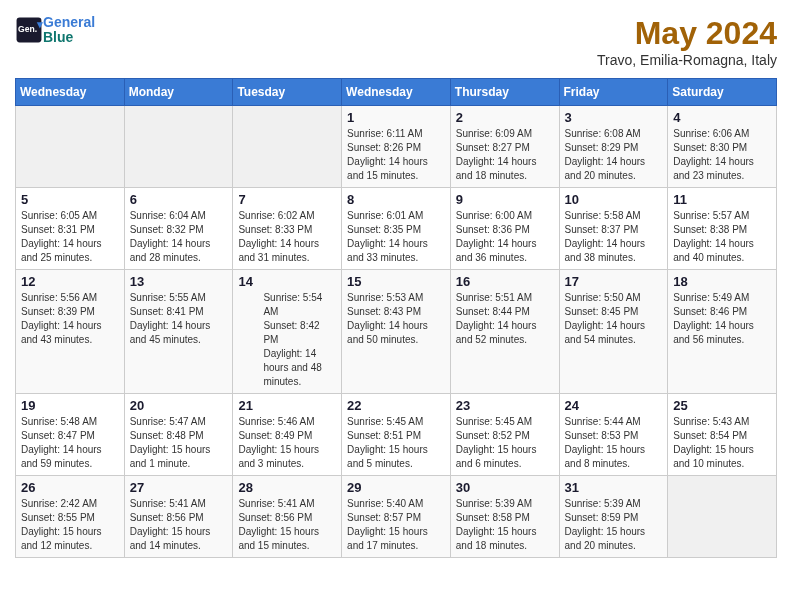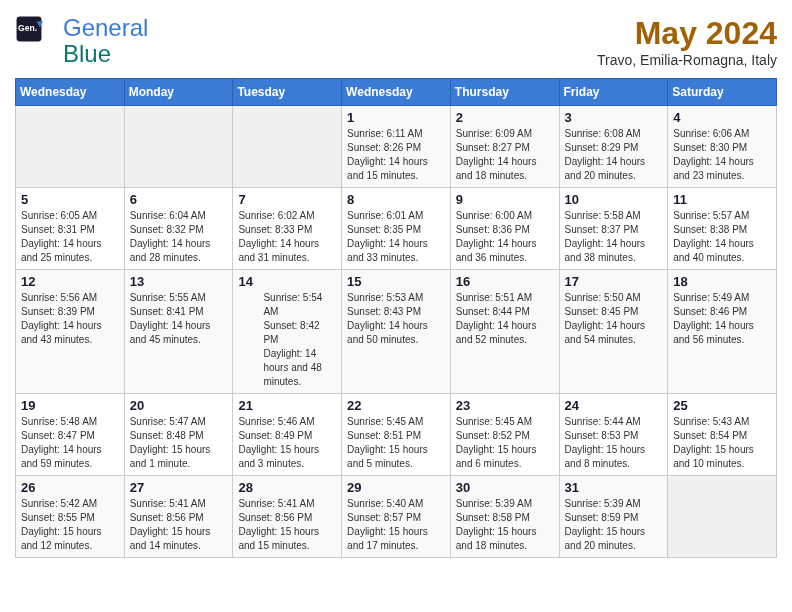--- a/index.html
+++ b/index.html
@@ -11,25 +11,26 @@
       padding: 15px;
     }
     .header {
       display: flex;
       justify-content: space-between;
       align-items: flex-start;
       margin-bottom: 10px;
     }
     .logo {
       display: flex;
-      gap: 20px;
+      align-items: center;
+      gap: 0;
     }
     .logo-text {
-      font-size: 24px;
-      font-weight: normal;
+      font-size: 14px;
+      font-weight: bold;
       color: #1a1a2e;
       line-height: 1.1;
     }
     .logo-text span {
       color: #3a7bd5;
     }
     .logo-icon {
       width: 28px;
       height: 28px;
     }
@@ -277,21 +278,21 @@
         <td>
           <div class="day-number">25</div>
           <div class="day-info" style="white-space: pre-wrap;">Sunrise: 5:43 AM
 Sunset: 8:54 PM
 Daylight: 15 hours and 10 minutes.</div>
         </td>
       </tr>
       <tr>
         <td>
           <div class="day-number">26</div>
-          <div class="day-info" style="white-space: pre-wrap;">Sunrise: 5:42 AM
+          <div class="day-info" style="white-space: pre-wrap;">Sunrise: 2:42 AM
 Sunset: 8:55 PM
 Daylight: 15 hours and 12 minutes.</div>
         </td>
         <td>
           <div class="day-number">27</div>
           <div class="day-info" style="white-space: pre-wrap;">Sunrise: 5:41 AM
 Sunset: 8:56 PM
 Daylight: 15 hours and 14 minutes.</div>
         </td>
         <td>

